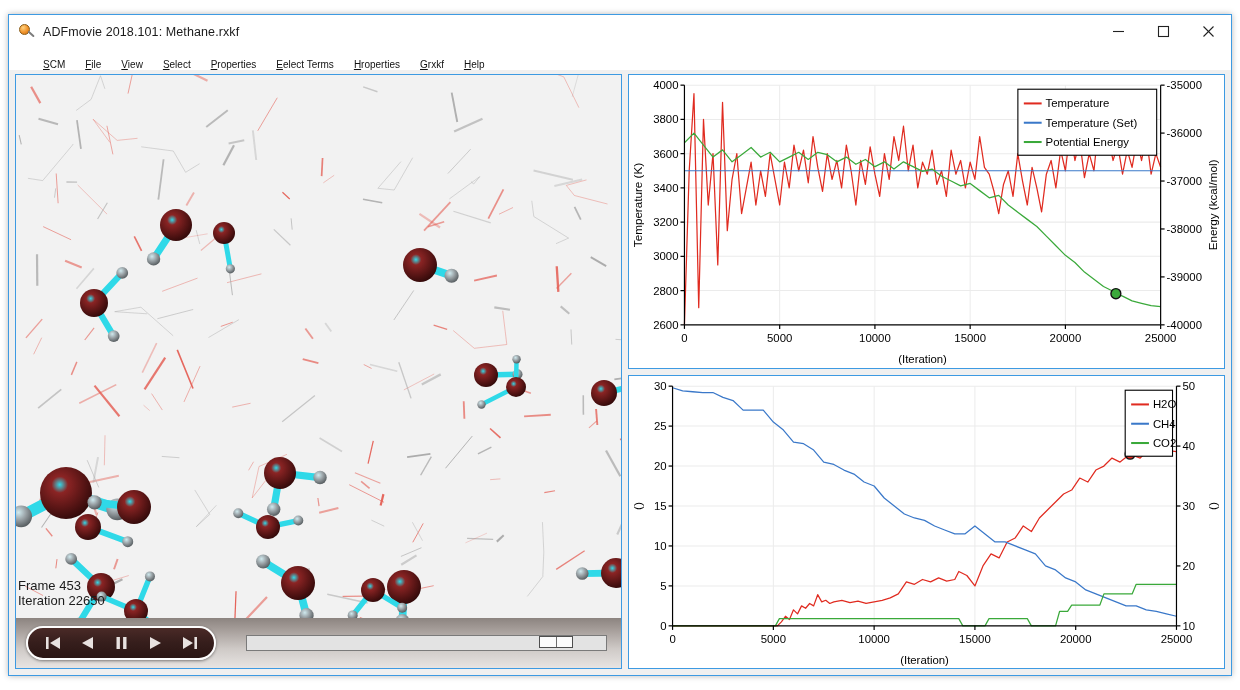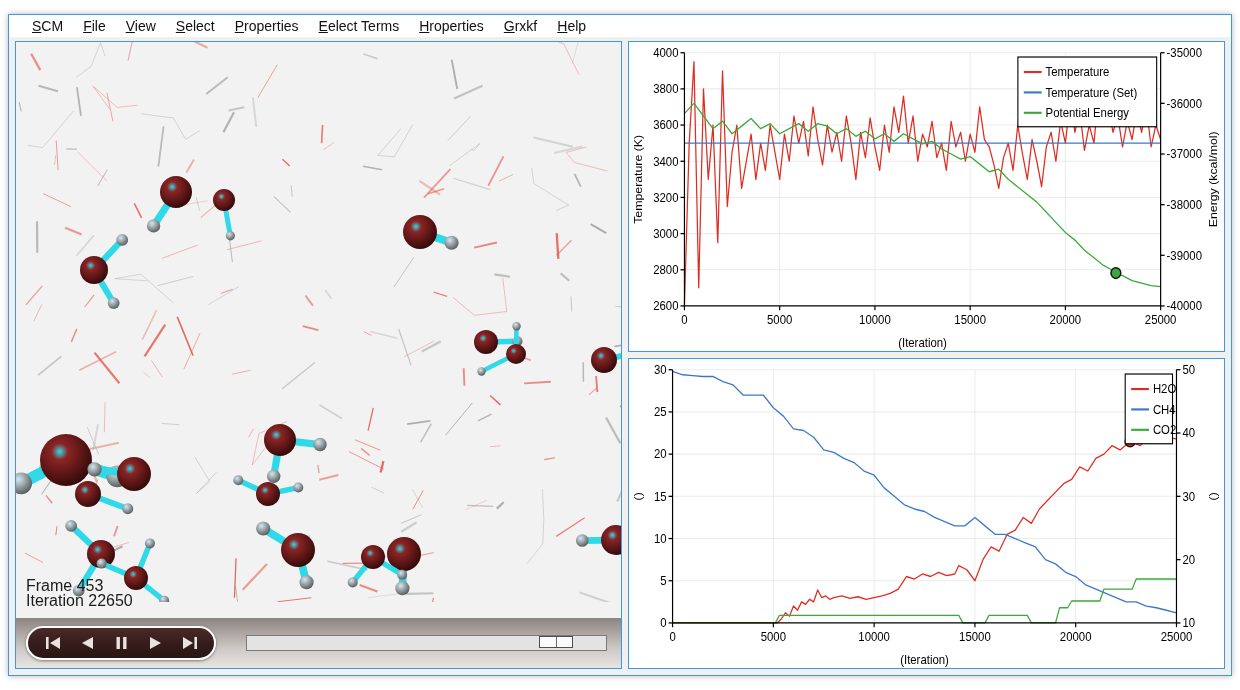--- a/index.html
+++ b/index.html
@@ -46,23 +46,23 @@
   .winbtn {
     width: 45px; height: 33px;
     display: flex; align-items: center; justify-content: center;
     font-size: 13px; color: #222;
   }
   .winbtn svg { display: block; }
   
   .menubar {
     height: 22px; min-height: 22px;
     background: #ffffff;
-    display: flex; align-items: center;
-    padding-left: 13px;
-    font-size: 14px; color: #111;
+    display: flex; align-items: flex-end;
+    padding-left: 24px;
+    font-size: 10px; color: #111;
   }
   .menuitem { padding: 0 10px; white-space: nowrap; }
   .menuitem .mn { text-decoration: underline; }
   
   .bodyrow {
     flex: 1; display: flex; padding: 4px 6px 6px 6px; gap: 6px;
     background: #f0f0f0;
   }
   
   .leftpane {
@@ -70,22 +70,22 @@
     display: flex; flex-direction: column;
     border: 1px solid #3d9ae2;
     background: #f2f2f2;
   }
   .viewport {
     flex: 1; position: relative; overflow: hidden;
     background: #f2f2f2;
   }
   .viewport svg { display: block; position: absolute; left: 0; top: 0; }
   .frameinfo {
-    position: absolute; left: 10px; bottom: 10px;
-    font-size: 16px; color: #1c1c1c; line-height: 15px;
+    position: absolute; left: 2px; bottom: 10px;
+    font-size: 13px; color: #1c1c1c; line-height: 15px;
   }
   .playbar {
     height: 50px; min-height: 50px;
     background: linear-gradient(180deg,#8c8480 0%,#a49c98 22%,#cfcac7 62%,#e7e4e2 100%);
     display: flex; align-items: center; padding: 0 10px;
     position: relative;
   }
   .transport {
     width: 190px; height: 34px; border-radius: 17px;
     background: linear-gradient(180deg,#4a2a27 0%,#361e1c 48%,#2a1513 100%);
@@ -118,20 +118,45 @@
     position: relative; overflow: hidden;
   }
   .chartbox svg { display: block; width: 100%; height: 100%; }
   text { font-family: "Liberation Sans", sans-serif; }
 </style>
 </head>
 <body>
 
 <div id="app">
 
+  <div class="titlebar">
+    <span class="title-icon">
+      <span class="lens"></span>
+        <span class="handle"></span>
+    </span>
+    <span class="title-text">ADFmovie 2018.101: Methane.rxkf</span>
+    <div class="winbtns">
+      <div class="winbtn">
+        <svg width="13" height="13" viewBox="0 0 13 13">
+            <line x1="1" y1="6.5" x2="12" y2="6.5" stroke="#222" stroke-width="1.1"></line>
+          </svg>
+      </div>
+      <div class="winbtn">
+        <svg width="13" height="13" viewBox="0 0 13 13">
+            <rect x="1.5" y="1.5" width="10" height="10" fill="none" stroke="#222" stroke-width="1.1"></rect>
+          </svg>
+      </div>
+      <div class="winbtn">
+        <svg width="13" height="13" viewBox="0 0 13 13">
+            <line x1="1.5" y1="1.5" x2="11.5" y2="11.5" stroke="#222" stroke-width="1.1"></line>
+            <line x1="11.5" y1="1.5" x2="1.5" y2="11.5" stroke="#222" stroke-width="1.1"></line>
+          </svg>
+      </div>
+    </div>
+  </div>
 
   <div class="menubar">
     <div class="menuitem"><span class="mn">S</span><span>CM</span></div>
     <div class="menuitem"><span class="mn">F</span><span>ile</span></div>
     <div class="menuitem"><span class="mn">V</span><span>iew</span></div>
     <div class="menuitem"><span class="mn">S</span><span>elect</span></div>
     <div class="menuitem"><span class="mn">P</span><span>roperties</span></div>
     <div class="menuitem"><span class="mn">E</span><span>elect Terms</span></div>
     <div class="menuitem"><span class="mn">H</span><span>roperties</span></div>
     <div class="menuitem"><span class="mn">G</span><span>rxkf</span></div>

